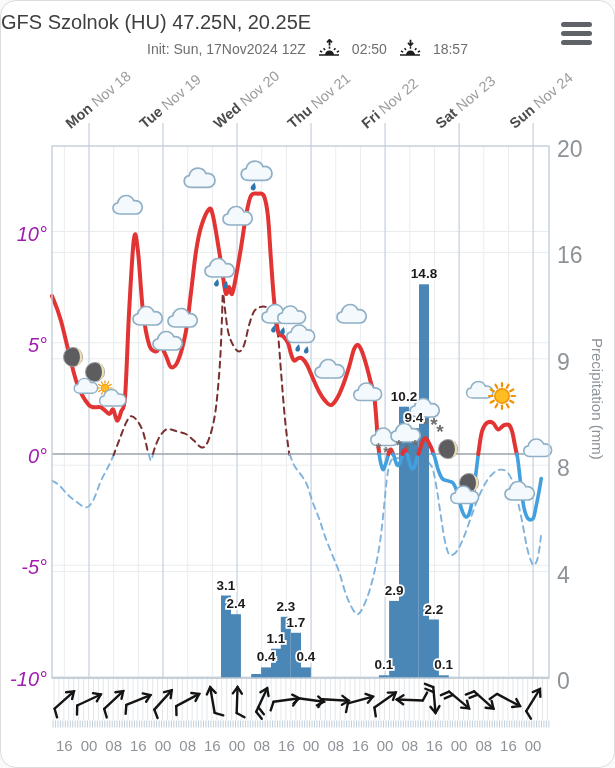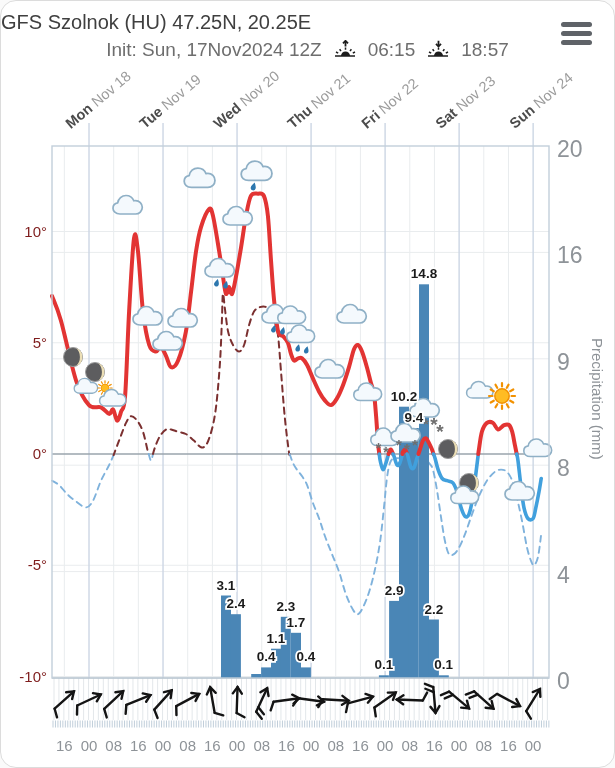--- a/index.html
+++ b/index.html
@@ -1,24 +1,24 @@
 <!DOCTYPE html>
 <html><head>
 <meta charset="utf-8">
 <style>
   html,body{margin:0;padding:0;background:#fafafa;font-family:"Liberation Sans",sans-serif;}
   #card{position:relative;width:613px;height:766px;background:#fff;border:1px solid #dcdcdc;border-radius:16px;overflow:hidden;}
   #title{position:absolute;top:10px;left:0;right:7px;text-align:left;font-size:20px;color:#3f3f3f;}
-  #subtitle{position:absolute;top:38px;left:0;right:0;display:flex;justify-content:center;align-items:center;gap:11px;font-size:19px;color:#6e6e6e;}
+  #subtitle{position:absolute;top:38px;left:0;right:0;display:flex;justify-content:center;align-items:center;gap:11px;font-size:14px;color:#6e6e6e;}
   #menu{position:absolute;top:21px;right:22px;width:31px;height:23px;display:flex;flex-direction:column;justify-content:space-between;cursor:pointer;}
   #menu div{height:5px;background:#5f6368;border-radius:3px;}
   .daylabel{position:absolute;white-space:nowrap;transform:rotate(-40deg);transform-origin:left bottom;font-size:14.5px;}
   .daylabel b{color:#4c4c4c;font-weight:bold;}
   .daylabel span{color:#9c9c9c;font-weight:normal;}
-  .yt{position:absolute;width:40px;text-align:right;font-size:15px;color:#7f1d1d;}
+  .yt{position:absolute;width:40px;text-align:right;font-size:20px;color:#a21caf;font-style:italic;}
   .yp{position:absolute;left:556px;font-size:23px;color:#8e9398;}
   #ptitle{position:absolute;left:588px;top:337px;font-size:15px;color:#8e9398;writing-mode:vertical-rl;}
   .tl{position:absolute;width:26px;text-align:center;font-size:15px;color:#8e9398;top:736px;}
   svg text{font-family:"Liberation Sans",sans-serif;}
 </style>
 </head>
 <body>
 
 <div id="card">
   <div id="title">GFS Szolnok (HU) 47.25N, 20.25E</div>
@@ -32,21 +32,21 @@
           <line x1="12.5" y1="9.8" x2="12.5" y2="7.6"></line>
         <line x1="19.8" y1="13.1" x2="22" y2="12"></line>
           <line x1="8" y1="10.9" x2="6.6" y2="9.2"></line>
         <line x1="17" y1="10.9" x2="18.4" y2="9.2"></line>
       </g>
       <g stroke="#1c1c1c" stroke-width="1.8" fill="none">
         <line x1="12.5" y1="6.5" x2="12.5" y2="1"></line>
         <path d="M10 3.4 L12.5 0.8 L15 3.4"></path>
       </g>
     </svg>
-    <span>06:15</span>
+    <span>02:50</span>
     <svg width="24" height="20" viewBox="0 0 24 20">
       <line x1="2" y1="16" x2="22" y2="16" stroke="#1c1c1c" stroke-width="1.6"></line>
       <path d="M8 16 A4.5 4.5 0 0 1 17 16 Z" fill="#1c1c1c"></path>
       <g stroke="#1c1c1c" stroke-width="1.5">
         <line x1="5.2" y1="13.1" x2="3" y2="12"></line>
           <line x1="12.5" y1="9.8" x2="12.5" y2="7.6"></line>
         <line x1="19.8" y1="13.1" x2="22" y2="12"></line>
           <line x1="8" y1="10.9" x2="6.6" y2="9.2"></line>
         <line x1="17" y1="10.9" x2="18.4" y2="9.2"></line>
       </g>

